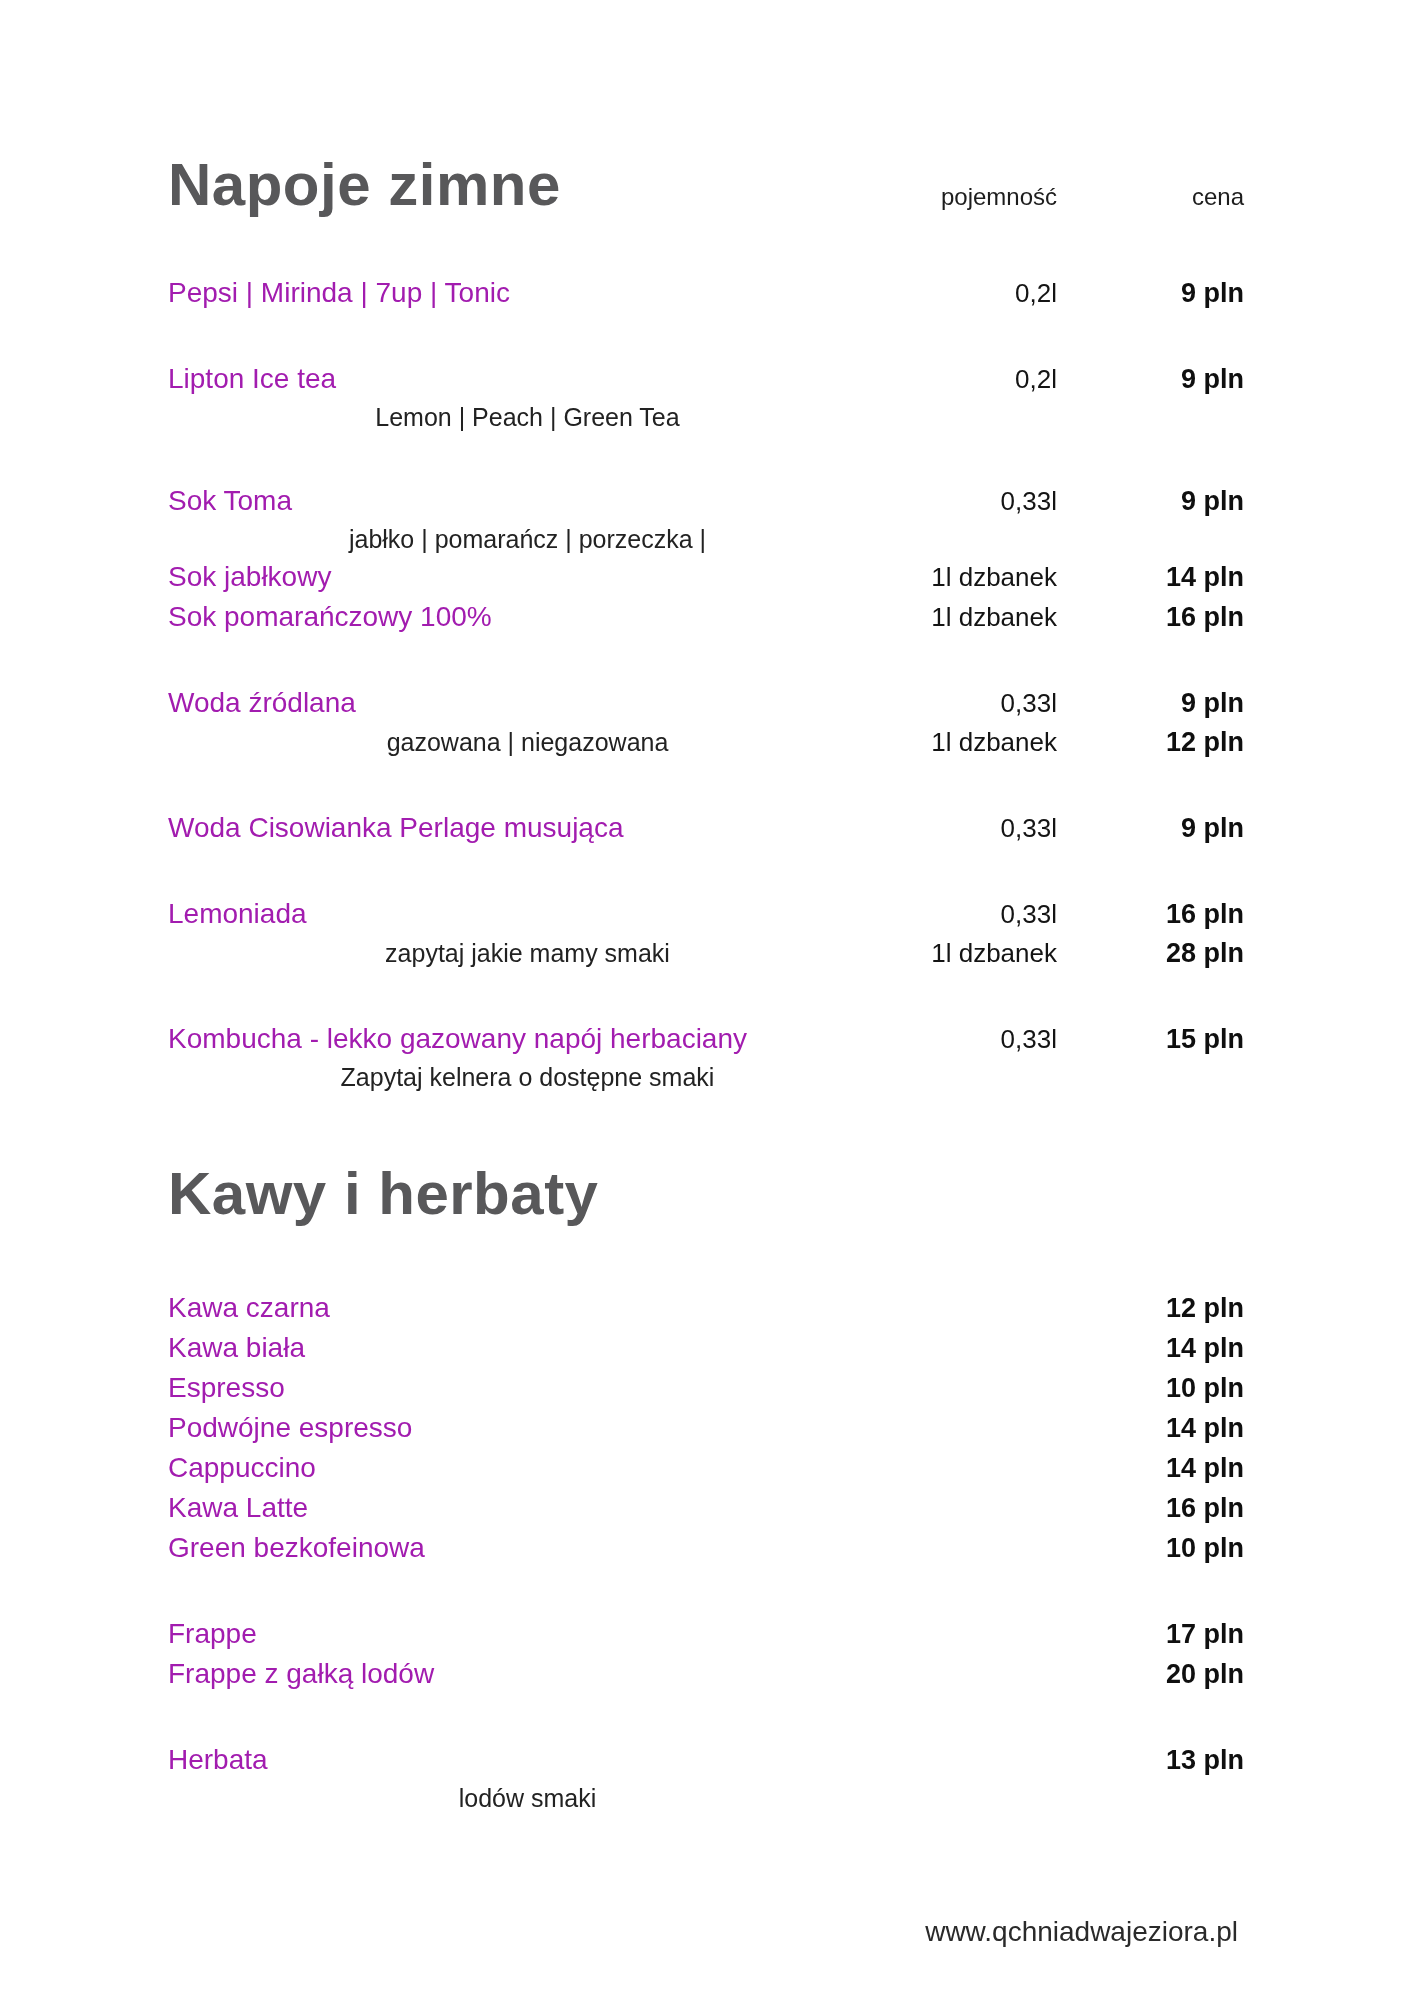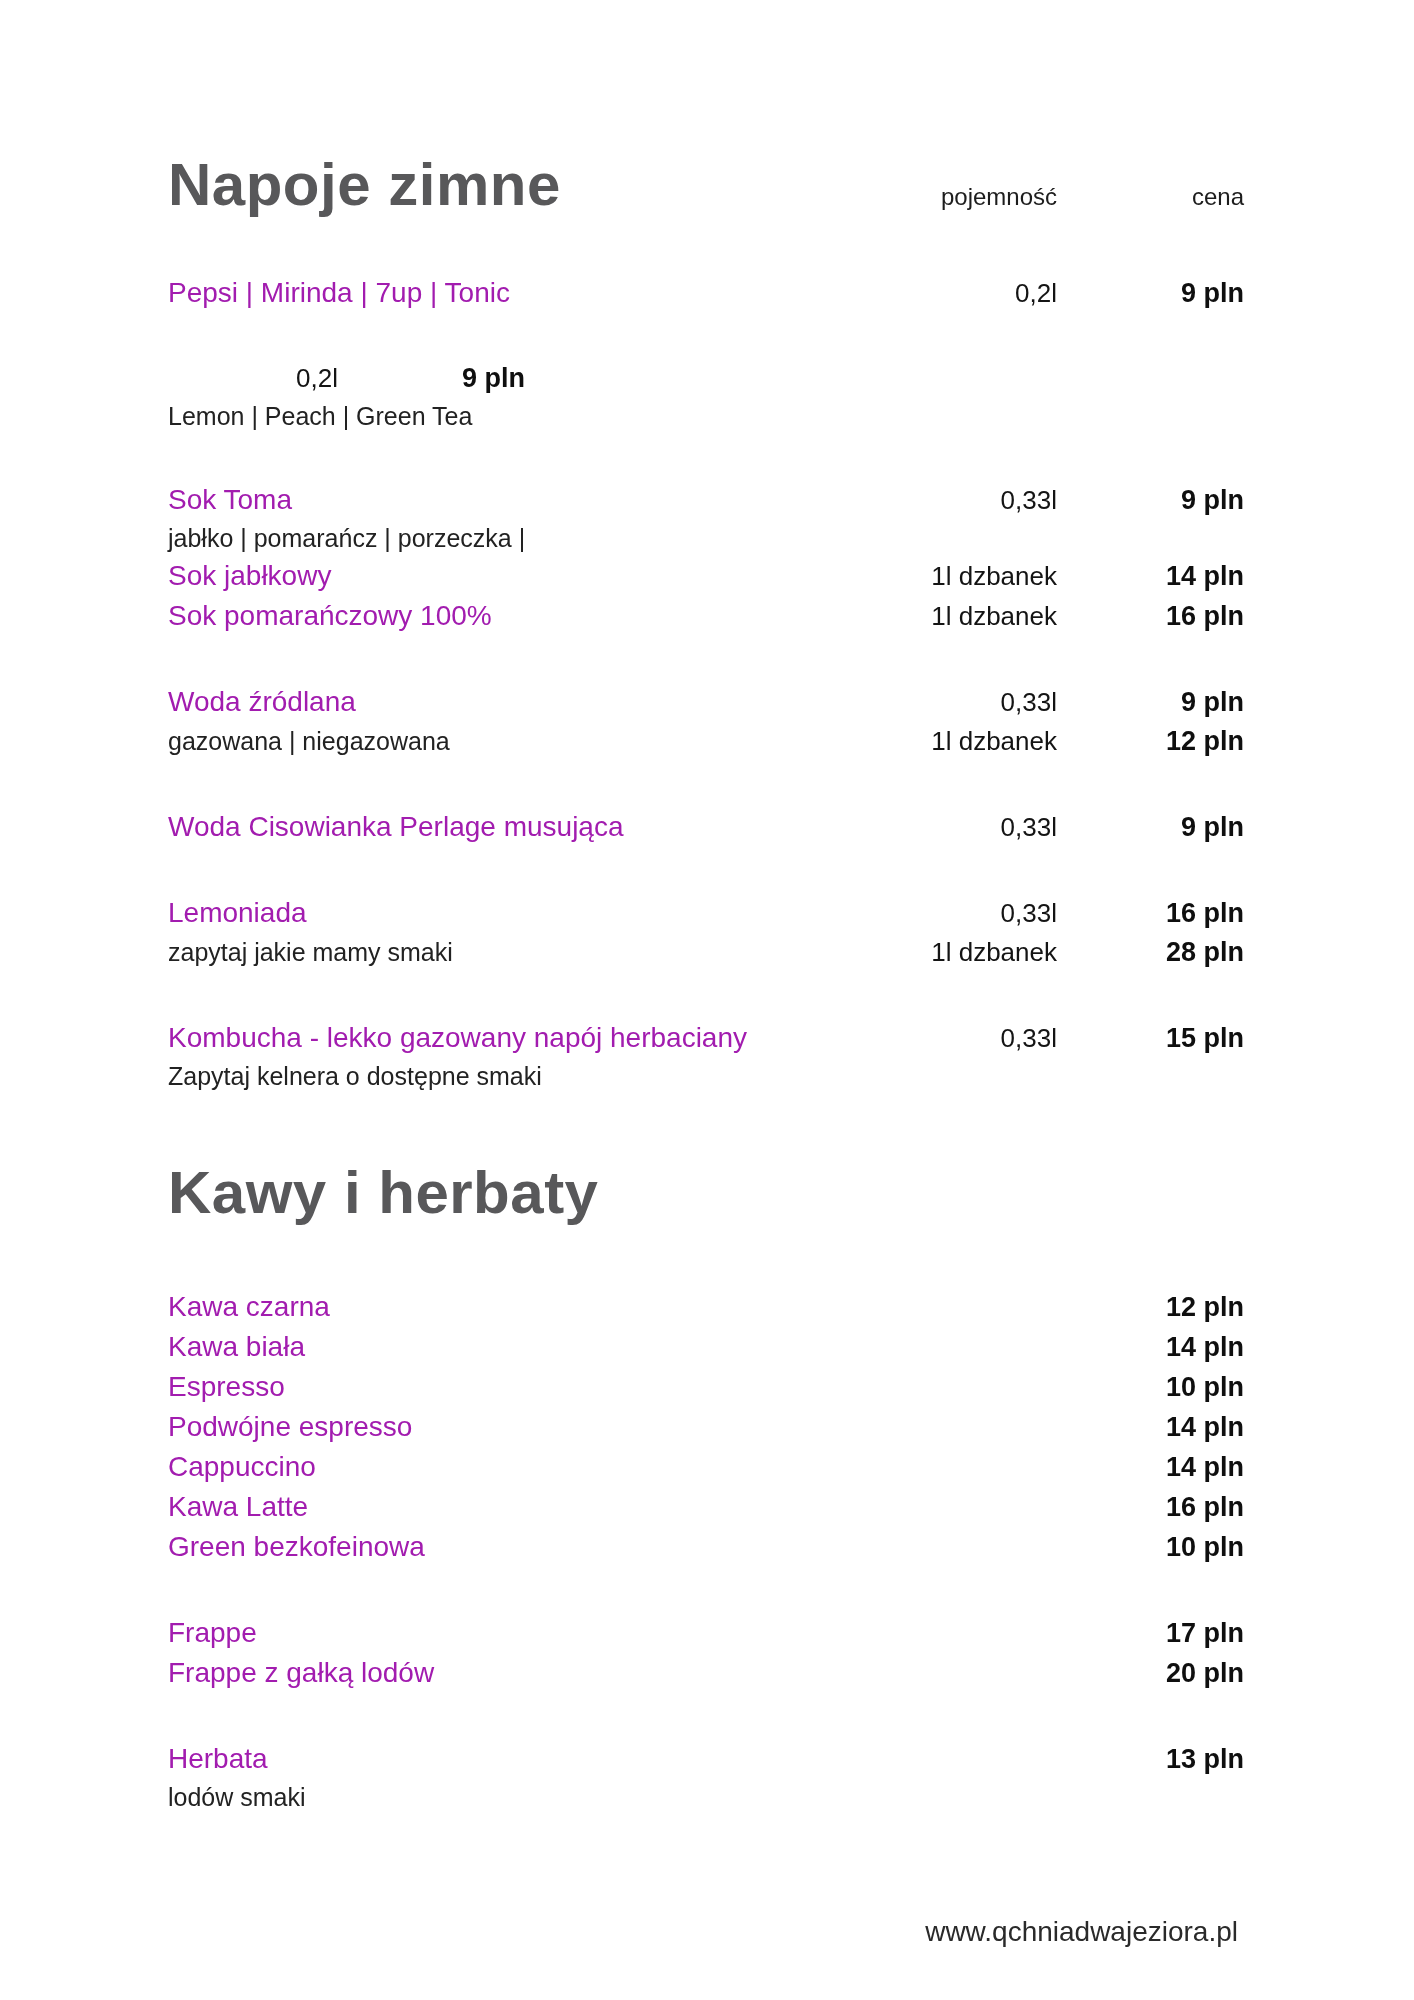--- a/index.html
+++ b/index.html
@@ -46,20 +46,21 @@
   .row .name {
     flex: 1;
     font-size: 28px;
     line-height: 39px;
     color: #a21caf;
   }
   .row .name.sub {
     font-size: 25px;
     line-height: 36px;
     color: #222222;
+    text-align: center;
   }
   .row .cap {
     width: 170px;
     text-align: right;
     font-size: 26px;
     line-height: 39px;
     color: #141414;
     white-space: nowrap;
   }
   .row .price {
@@ -97,20 +98,21 @@
     <div class="items">
         <div class="item">
           <div class="row">
             <span class="name">Pepsi | Mirinda | 7up | Tonic</span>
             <span class="cap">0,2l</span>
             <span class="price">9 pln</span>
           </div>
         </div>
         <div class="item">
           <div class="row">
+            <span class="name">Lipton Ice tea</span>
             <span class="cap">0,2l</span>
             <span class="price">9 pln</span>
           </div>
           <div class="row">
             <span class="name sub">Lemon | Peach | Green Tea</span>
             <span class="cap"></span>
             <span class="price"></span>
           </div>
         </div>
         <div class="item">

